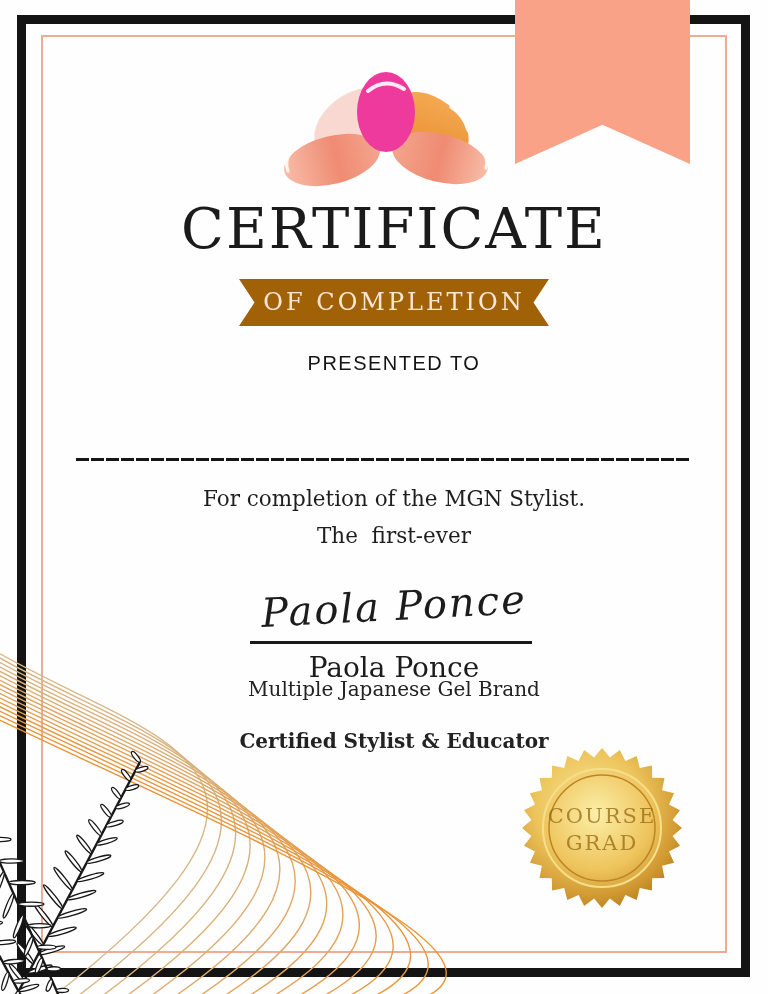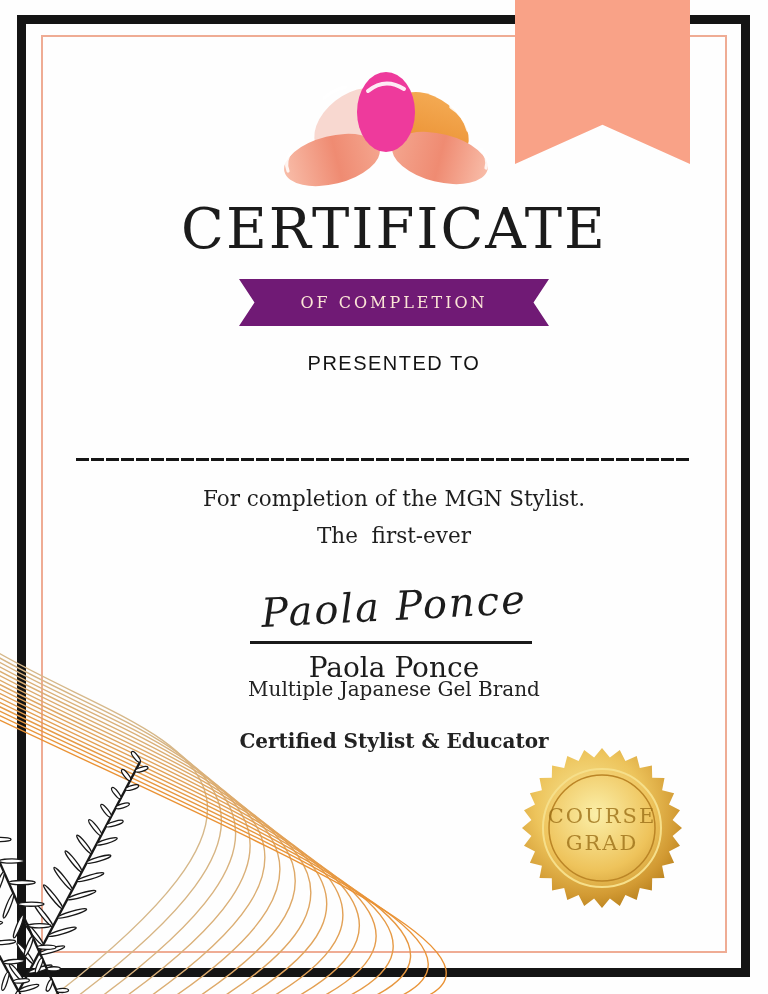--- a/index.html
+++ b/index.html
@@ -21,23 +21,23 @@
     clip-path:polygon(0 0,100% 0,100% 100%,50% 76%,0 100%);
   }
   .logo{position:absolute;left:268px;top:56px;z-index:3;}
   .title{
     position:absolute;left:0;top:196px;width:100%;text-align:center;
     font-size:56px;letter-spacing:2px;color:#1b1b1b;z-index:3;
     font-family:"DejaVu Serif", serif;white-space:nowrap;
   }
   .subtitle-banner{
     position:absolute;left:50%;top:279px;transform:translateX(-50%);
-    width:310px;height:47px;background:#701a75;z-index:3;
+    width:310px;height:47px;background:#a16207;z-index:3;
     clip-path:polygon(0 0,100% 0,95% 50%,100% 100%,0 100%,5% 50%);
-    text-align:center;line-height:47px;font-size:16px;letter-spacing:3px;
+    text-align:center;line-height:47px;font-size:24px;letter-spacing:3px;
     color:#FBE5D6;white-space:nowrap;
   }
   .presented{
     position:absolute;left:0;top:352px;width:100%;text-align:center;
     font-family:"Liberation Sans", sans-serif;font-size:20px;
     letter-spacing:1.5px;color:#141414;z-index:3;
   }
   .name-line{
     position:absolute;left:76px;top:458px;width:614px;height:3px;z-index:3;
     background:repeating-linear-gradient(to right,#161616 0 13px,rgba(0,0,0,0) 13px 15px);

